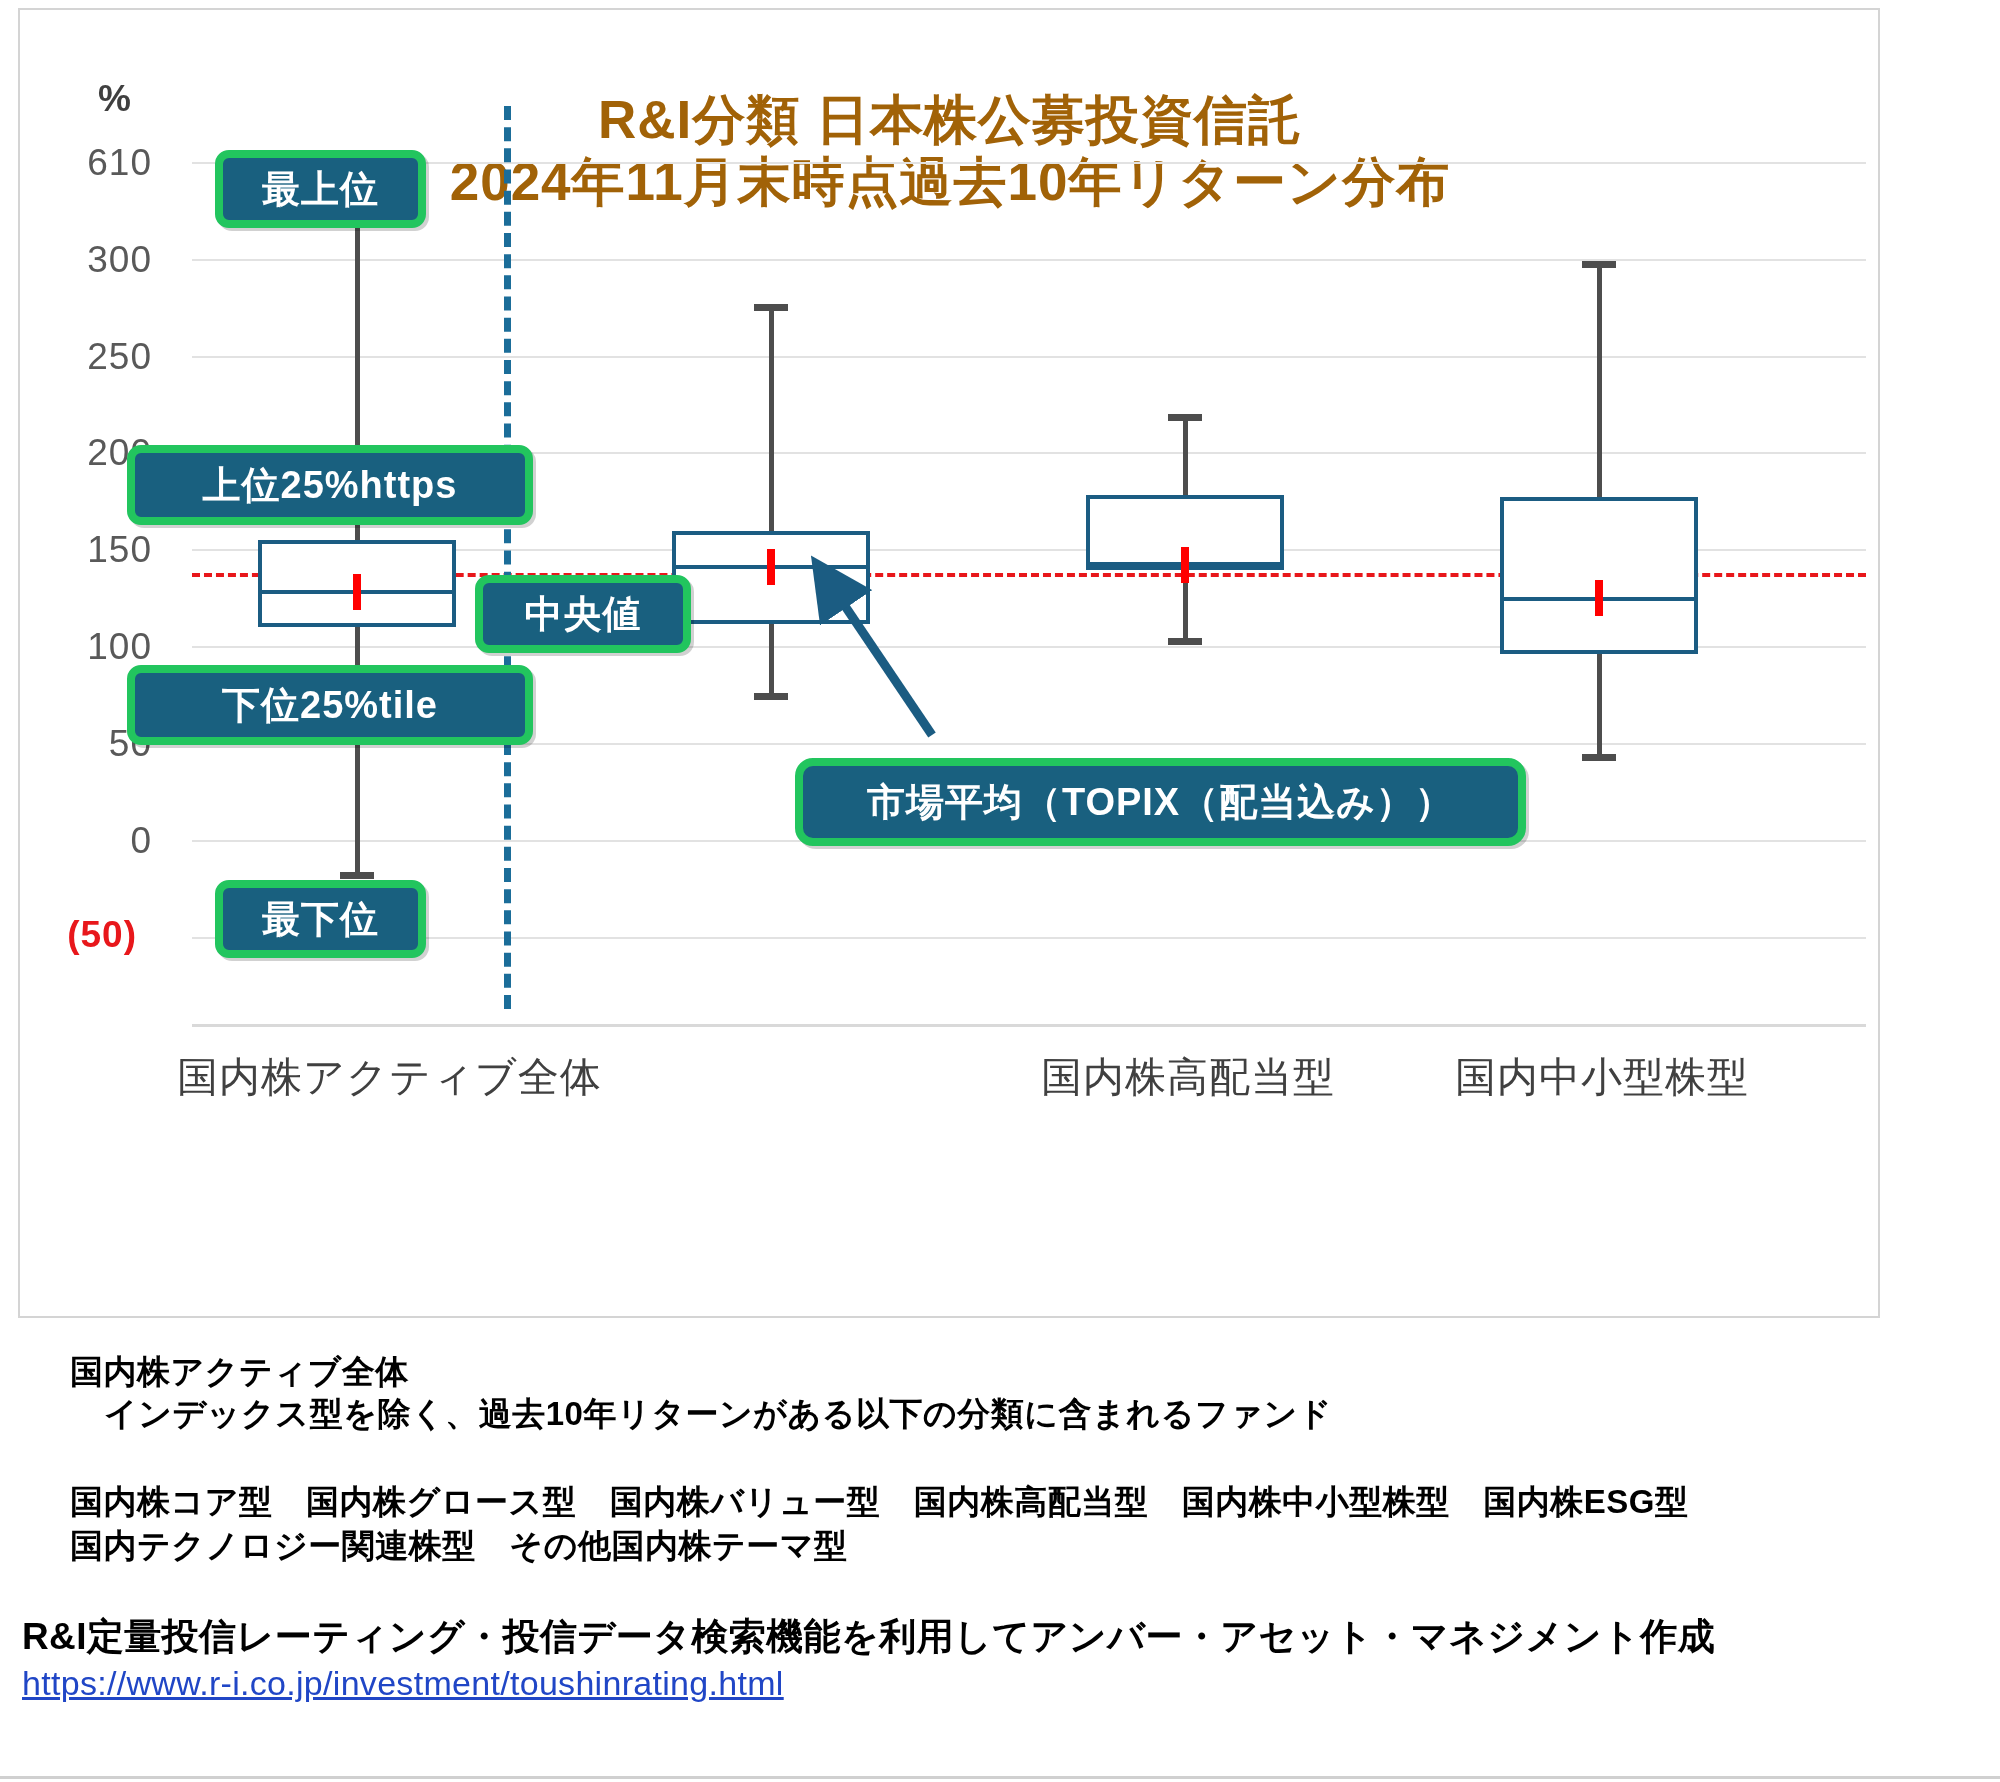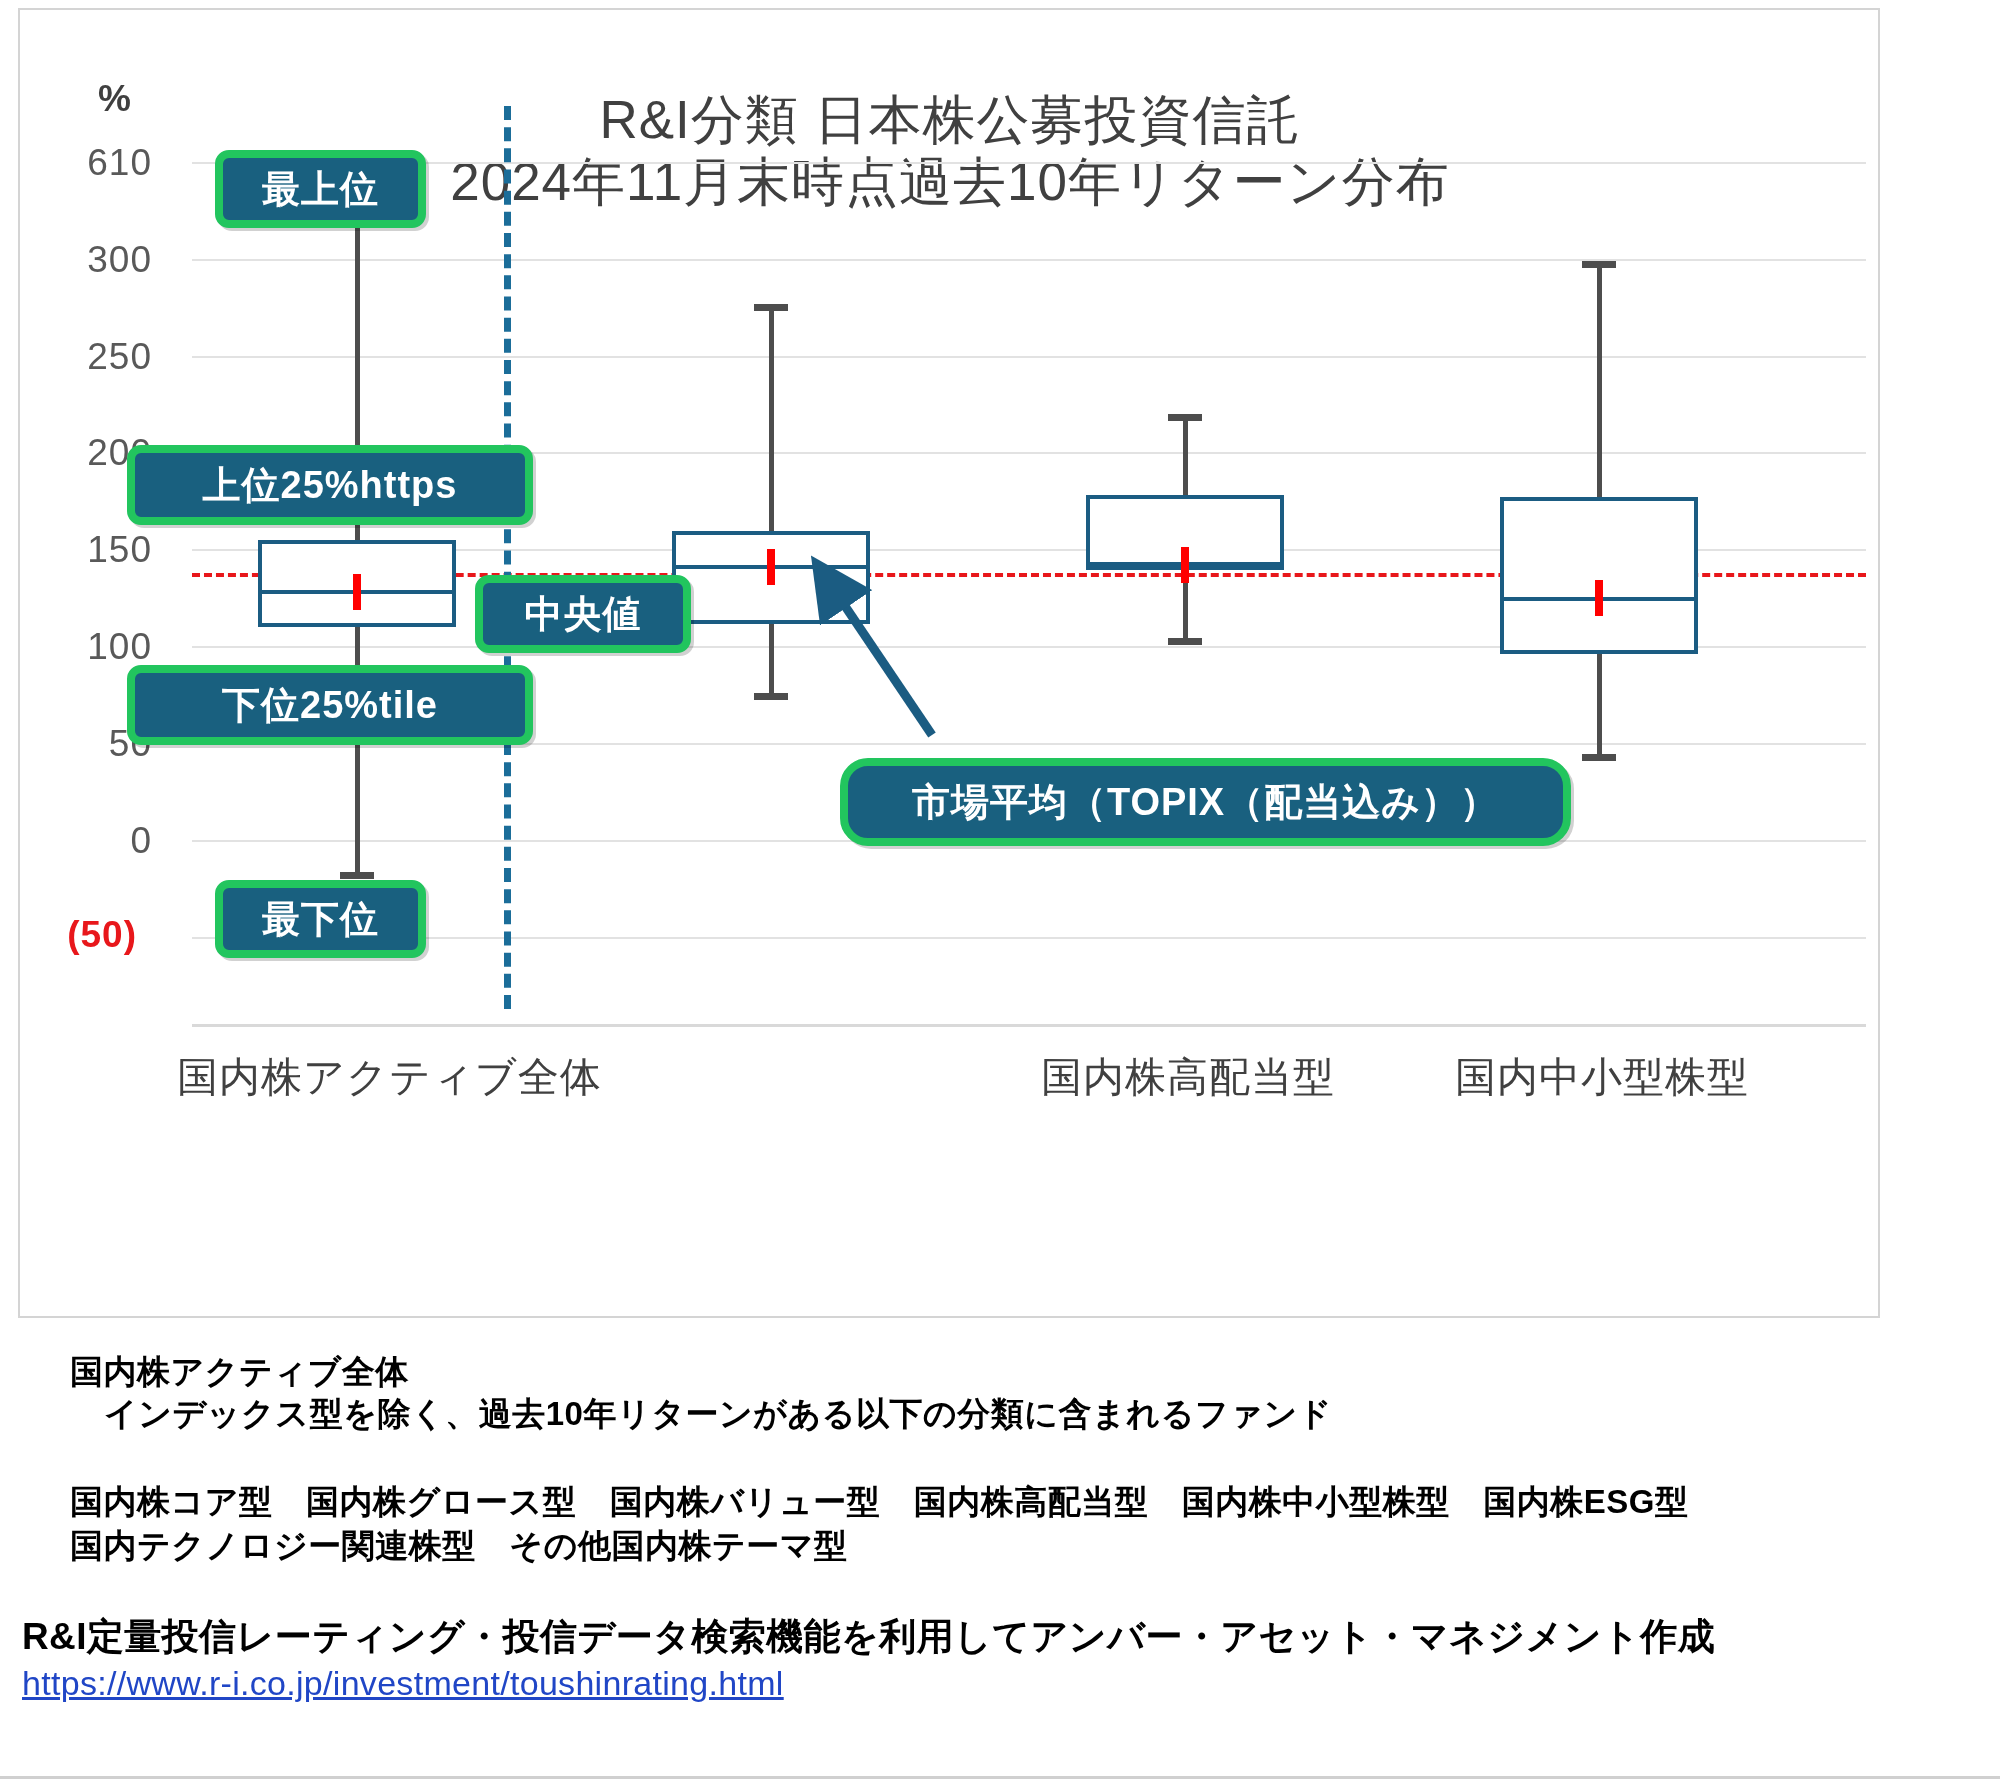--- a/index.html
+++ b/index.html
@@ -10,22 +10,22 @@
   }
   .page{position:relative;width:2000px;height:1782px;}
 
   
   .chart-frame{
     position:absolute;left:18px;top:8px;width:1862px;height:1310px;
     border:2px solid #d4d4d4;background:#fff;box-sizing:border-box;
   }
   .title{
     position:absolute;left:340px;top:16px;width:1180px;
-    text-align:center;color:#404040;
-    font-size:53px;line-height:1.18;font-weight:400;letter-spacing:1px;
+    text-align:center;color:#a16207;
+    font-size:53px;line-height:1.18;font-weight:700;letter-spacing:1px;
     white-space:pre-line;
   }
   .title .ln2{display:block;}
 
   
   .plot{
     position:absolute;left:172px;top:152px;width:1674px;height:775px;
   }
   .gridline{position:absolute;left:0;width:100%;height:2px;background:#e2e2e2;}
   .axis-label{
@@ -198,21 +198,21 @@
     </div>
 
     <div class="callout" style="left:107px;top:655px;width:390px;height:64px">
       <span>下位25%tile</span>
     </div>
 
     <div class="callout" style="left:195px;top:870px;width:195px;height:62px">
       <span>最下位</span>
     </div>
 
-    <div class="callout" style="left:820px;top:748px;width:715px;height:72px;border-radius:28px">
+    <div class="callout" style="left:775px;top:748px;width:715px;height:72px;border-radius:18px">
       <span>市場平均（TOPIX（配当込み））</span>
     </div>
 
     <div class="xaxis-rule" style="top:1014px"></div>
     <div class="xlabels" style="top:1040px">
       <div class="xlabel" style="left:-15px;width:398px">国内株アクティブ全体</div>
       <div class="xlabel" style="left:810px;width:372px">国内株高配当型</div>
       <div class="xlabel" style="left:1224px;width:372px">国内中小型株型</div>
     </div>
 

